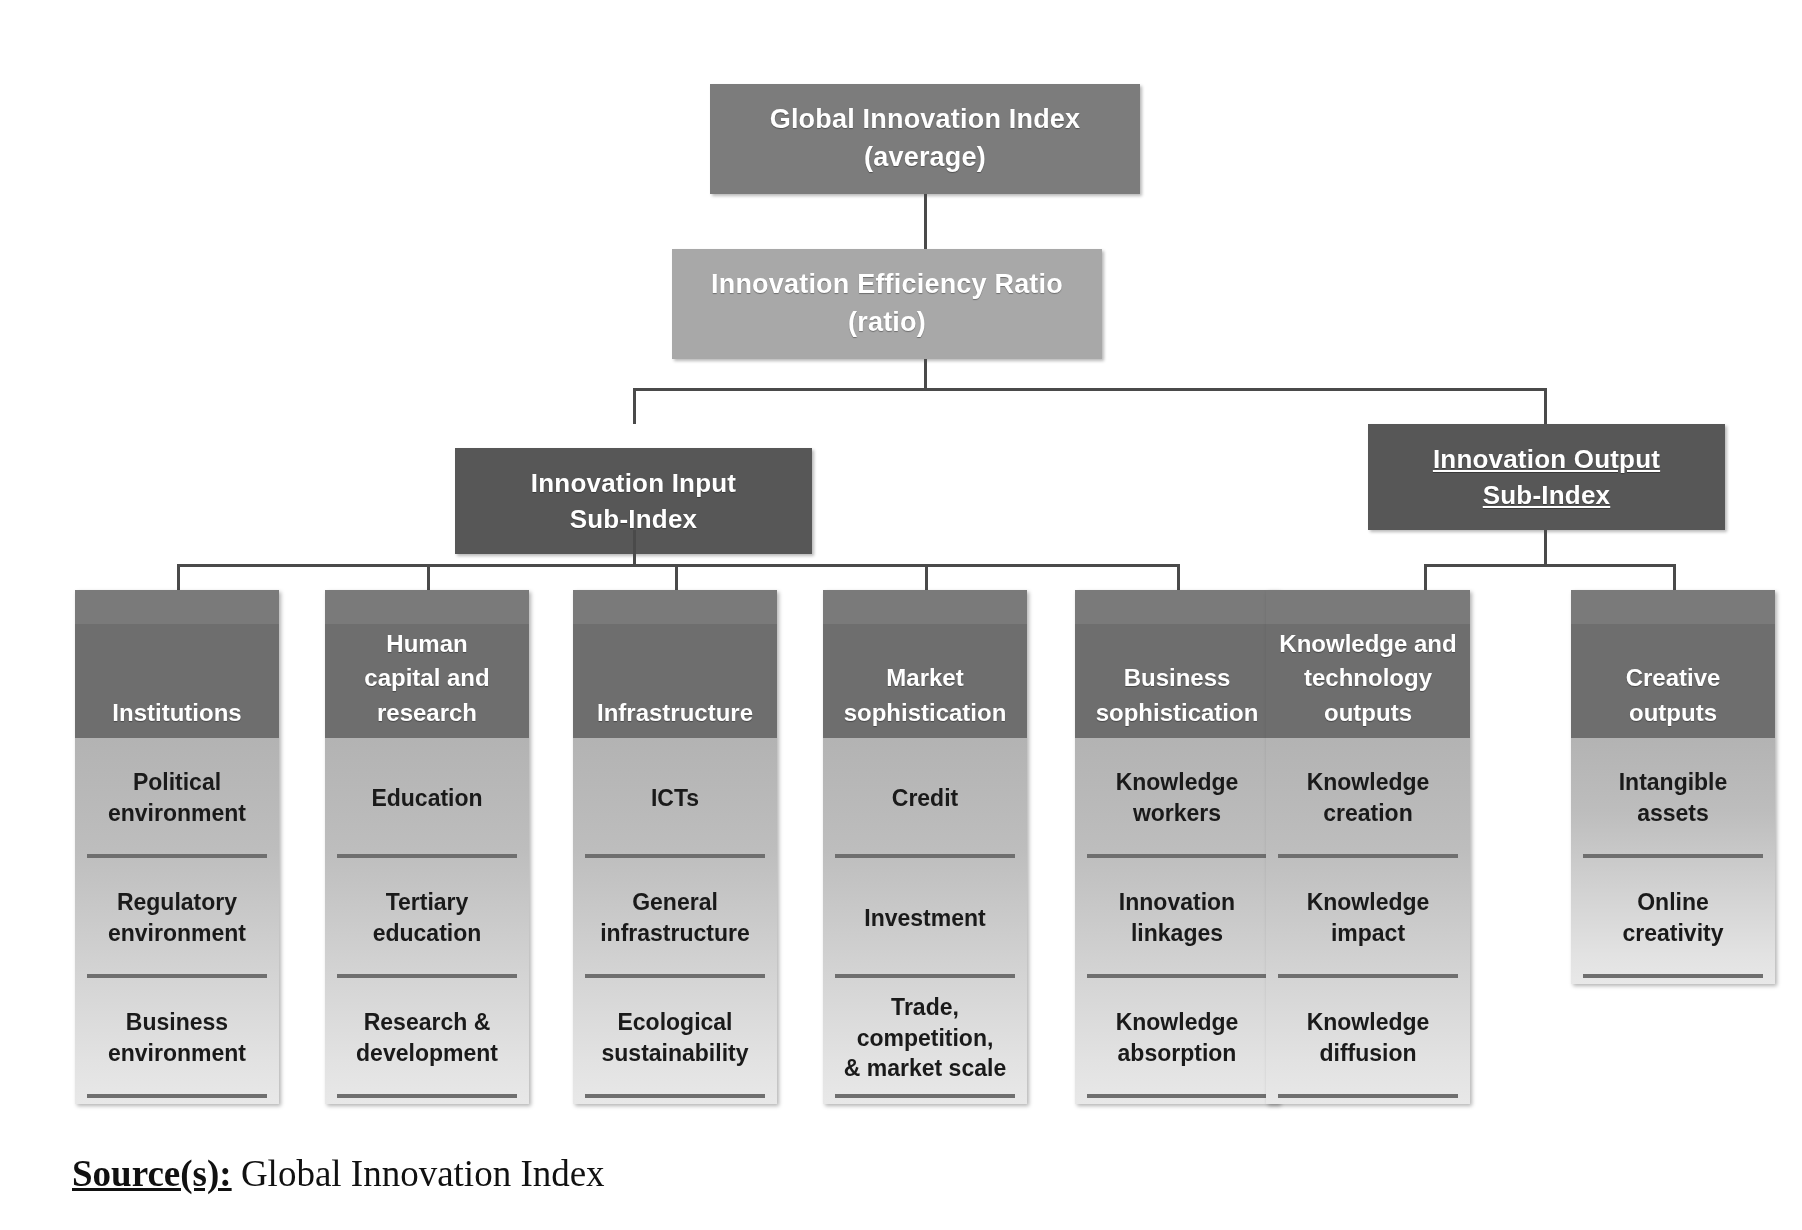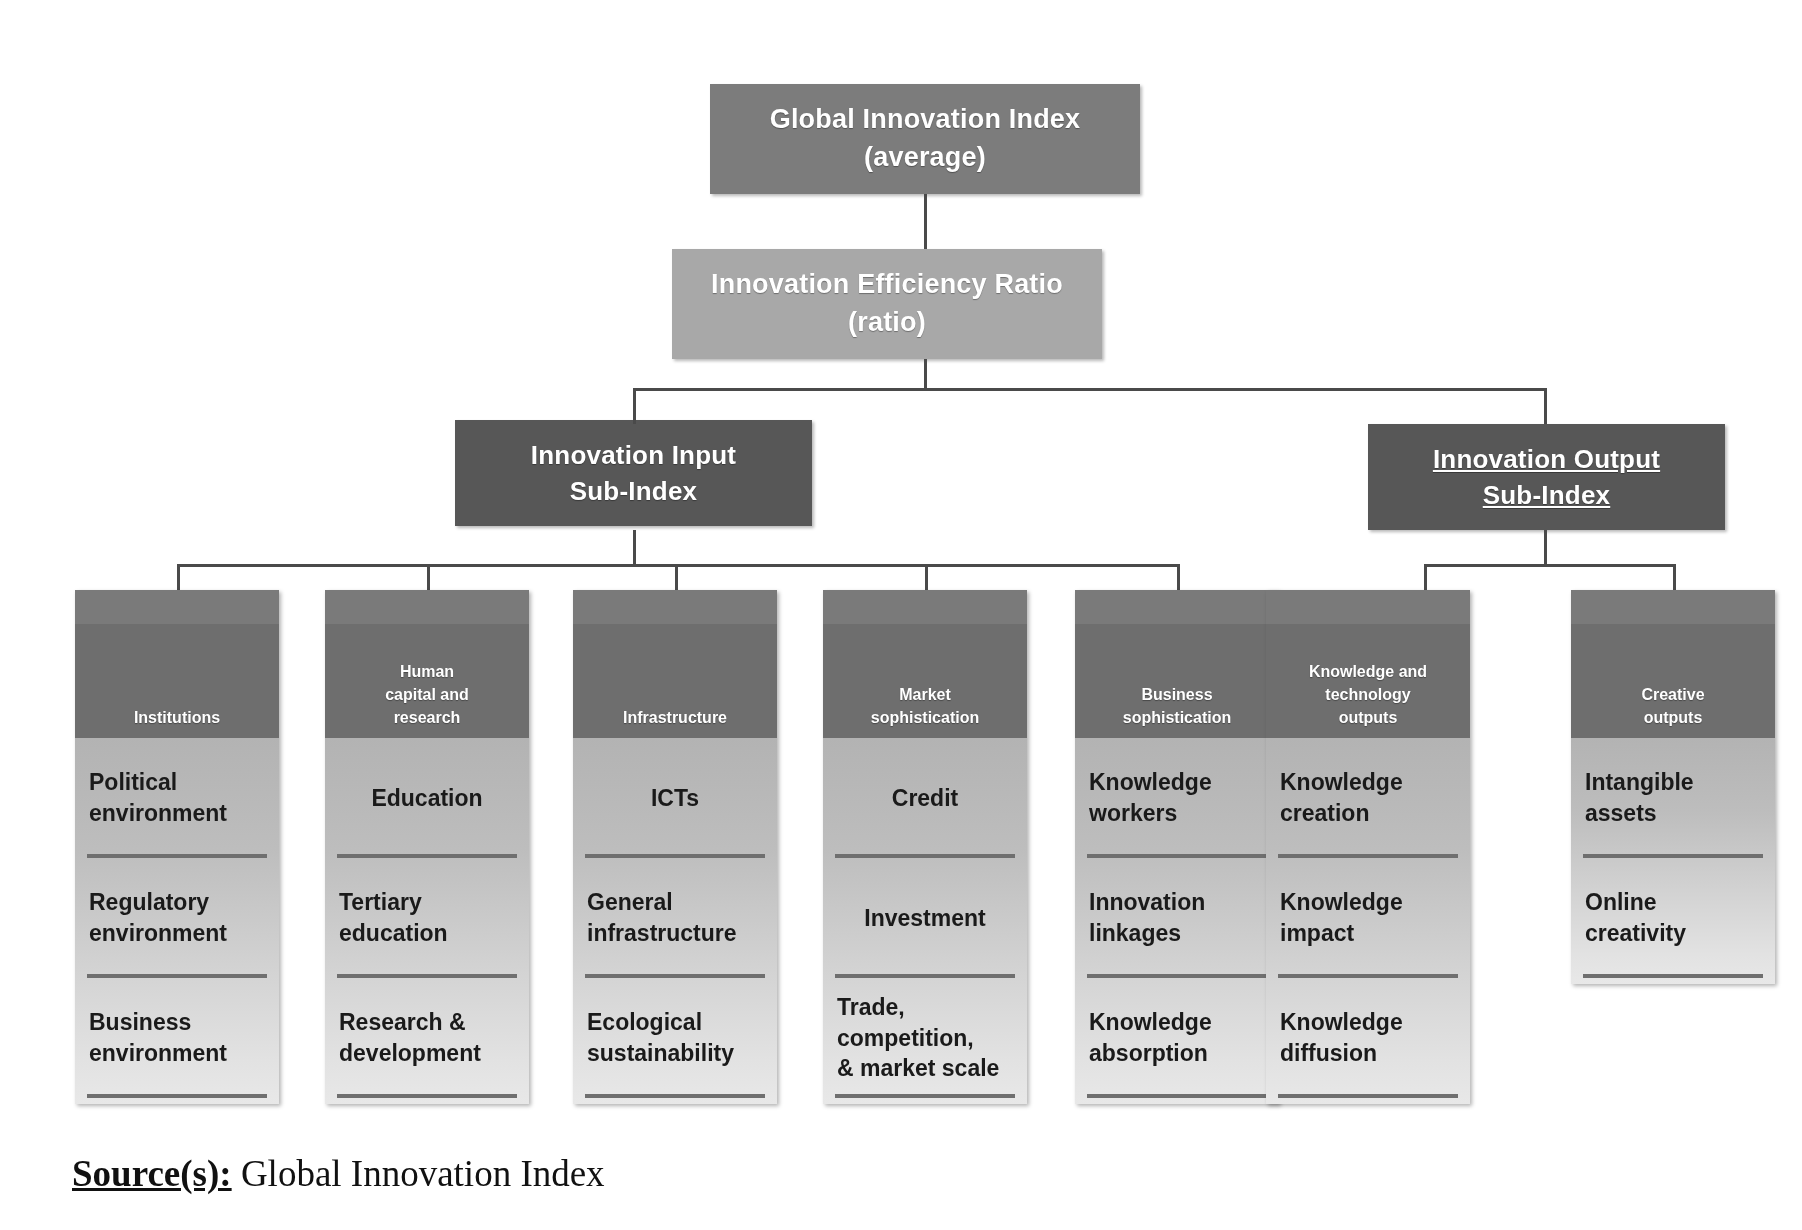--- a/index.html
+++ b/index.html
@@ -31,21 +31,21 @@
 
   #gii{
     left:710px;top:84px;width:430px;height:110px;
     background:#7c7c7c;font-size:27px;
   }
   #ier{
     left:672px;top:249px;width:430px;height:110px;
     background:#a8a8a8;font-size:27px;
   }
   #sub-in{
-    left:455px;top:420px;width:357px;height:106px;
+    left:455px;top:448px;width:357px;height:106px;
     background:#575757;font-size:26px;
   }
   #sub-out{
     left:1368px;top:424px;width:357px;height:106px;
     background:#575757;font-size:26px;text-decoration:underline;
   }
 
   
   .ln-v,.ln-h{position:absolute;background:#4a4a4a;}
   .ln-v{width:3px;}
@@ -58,42 +58,42 @@
     width:204px;
     box-sizing:border-box;
     box-shadow:2px 2px 4px rgba(0,0,0,.30);
     background:#ffffff;
   }
   .pillar-head{
     height:148px;
     background:#6e6e6e;
     color:#ffffff;
     font-weight:bold;
-    font-size:16px;
+    font-size:24px;
     display:flex;
     flex-direction:column;
     align-items:center;
     justify-content:flex-end;
     text-align:center;
     padding:0 6px 8px 6px;
     box-sizing:border-box;
     text-shadow:0 1px 1px rgba(0,0,0,.35);
     border-top:34px solid #7a7a7a;
   }
   .pillar-head .ln{line-height:1.43;display:block;}
   .pillar-body{
     background:linear-gradient(to bottom,#b3b3b3 0%,#bdbdbd 30%,#d2d2d2 62%,#e2e2e2 88%,#e8e8e8 100%);
     padding:0 0 6px 0;
   }
   .sub{
     height:120px;
     display:flex;
     flex-direction:column;
     justify-content:center;
-    align-items:flex-start;
+    align-items:center;
     text-align:left;
     padding:0 14px;
     box-sizing:border-box;
     color:#1a1a1a;
     font-size:23px;
     font-weight:bold;
     position:relative;
   }
   .sub .ln{line-height:1.33;display:block;}
   .sub::after{

